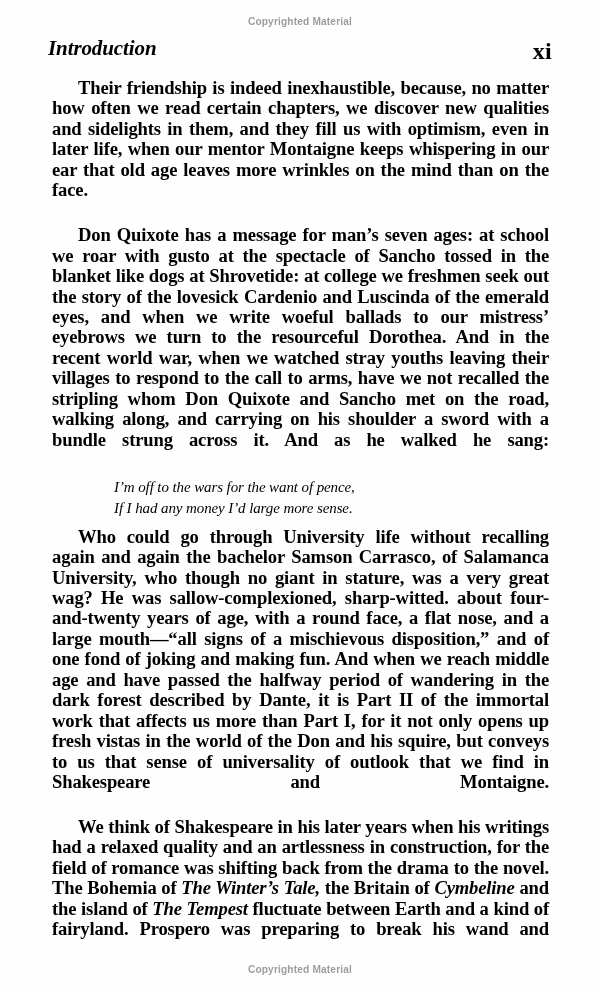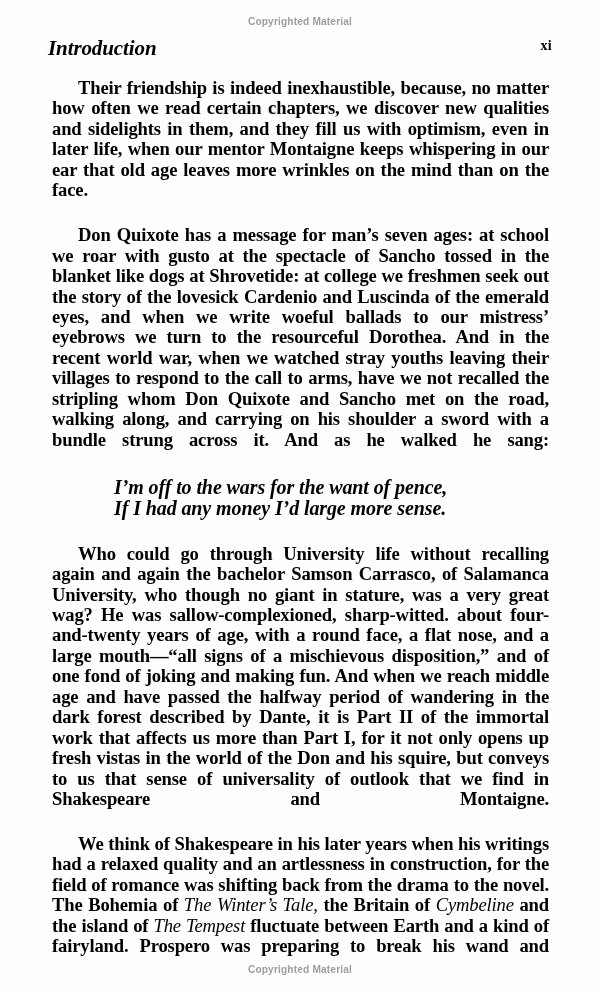--- a/index.html
+++ b/index.html
@@ -57,21 +57,21 @@
     font-style: italic;
     font-weight: bold;
     font-size: 21px;
     letter-spacing: -0.1px;
   }
   .running-head .rh-folio {
     position: absolute;
     right: 0;
     top: 2px;
     font-weight: bold;
-    font-size: 14px;
+    font-size: 24px;
     letter-spacing: 0.3px;
   }
 
   
   .text-column {
     position: absolute;
     top: 74px;
     left: 48px;
     width: 505px;
   }
@@ -93,37 +93,37 @@
   }
 
   
   p.para::after {
     content: "";
     display: inline-block;
     width: 100%;
   }
 
   .verse {
-    margin: 6px 0 24px 0;
+    margin: 6px 0 7px 0;
     padding-left: 66px;
     font-style: italic;
-    font-weight: bold;
-    font-size: 20px;
+    font-weight: normal;
+    font-size: 15px;
     line-height: 21.5px;
     letter-spacing: -0.1px;
     text-indent: 0;
   }
   .verse .verse-line {
     display: block;
     white-space: nowrap;
   }
 
   i.title-italic {
     font-style: italic;
-    font-weight: 400;
+    font-weight: 700;
   }
 </style>
 </head>
 <body>
 
 <div class="page">
 
   <div class="watermark watermark-top">Copyrighted Material</div>
 
   <div class="running-head">

